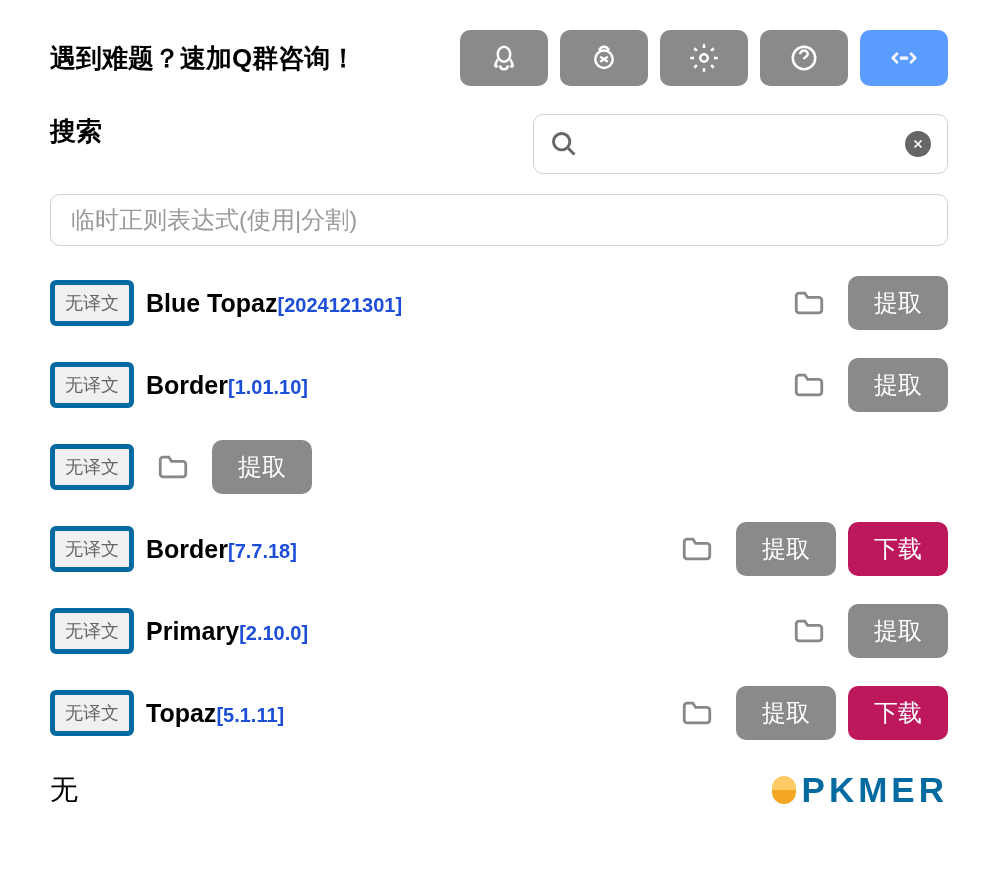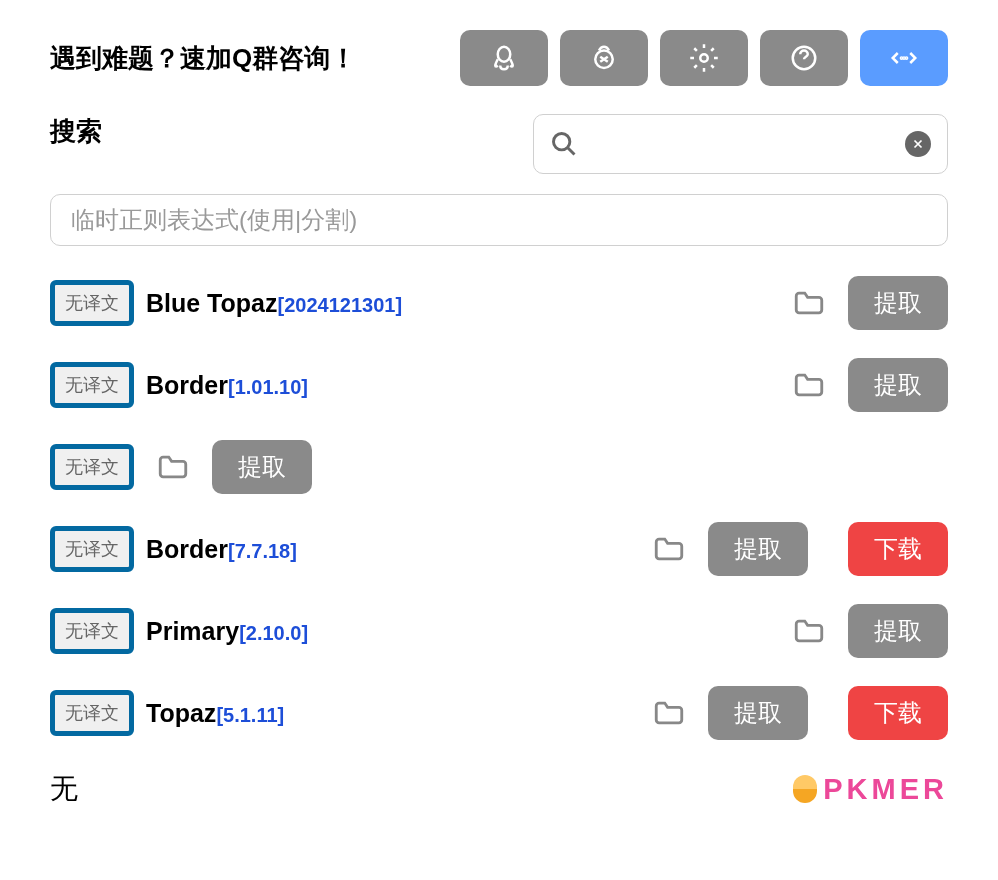--- a/index.html
+++ b/index.html
@@ -182,40 +182,39 @@
       cursor: pointer;
       color: #fff;
       flex-shrink: 0;
       min-width: 100px;
     }
     .action-btn.gray {
       background: #8a8a8a;
       text-align: center;
     }
     .action-btn.green {
-      background: #ef4444;
-      margin-left: 28px;
+      background: #be185d;
     }
     .footer {
       display: flex;
       align-items: center;
       justify-content: space-between;
       margin-top: 30px;
     }
     .footer-text {
       font-size: 28px;
       color: #000;
     }
     .footer-logo {
       display: flex;
       align-items: center;
-      font-size: 29px;
+      font-size: 35px;
       font-weight: 700;
       letter-spacing: 4px;
-      color: #ec4899;
+      color: #0369a1;
     }
     .logo-mark {
       width: 36px;
       height: 36px;
       position: relative;
     }
     .logo-mark::before {
       content: '';
       position: absolute;
       top: 4px;

